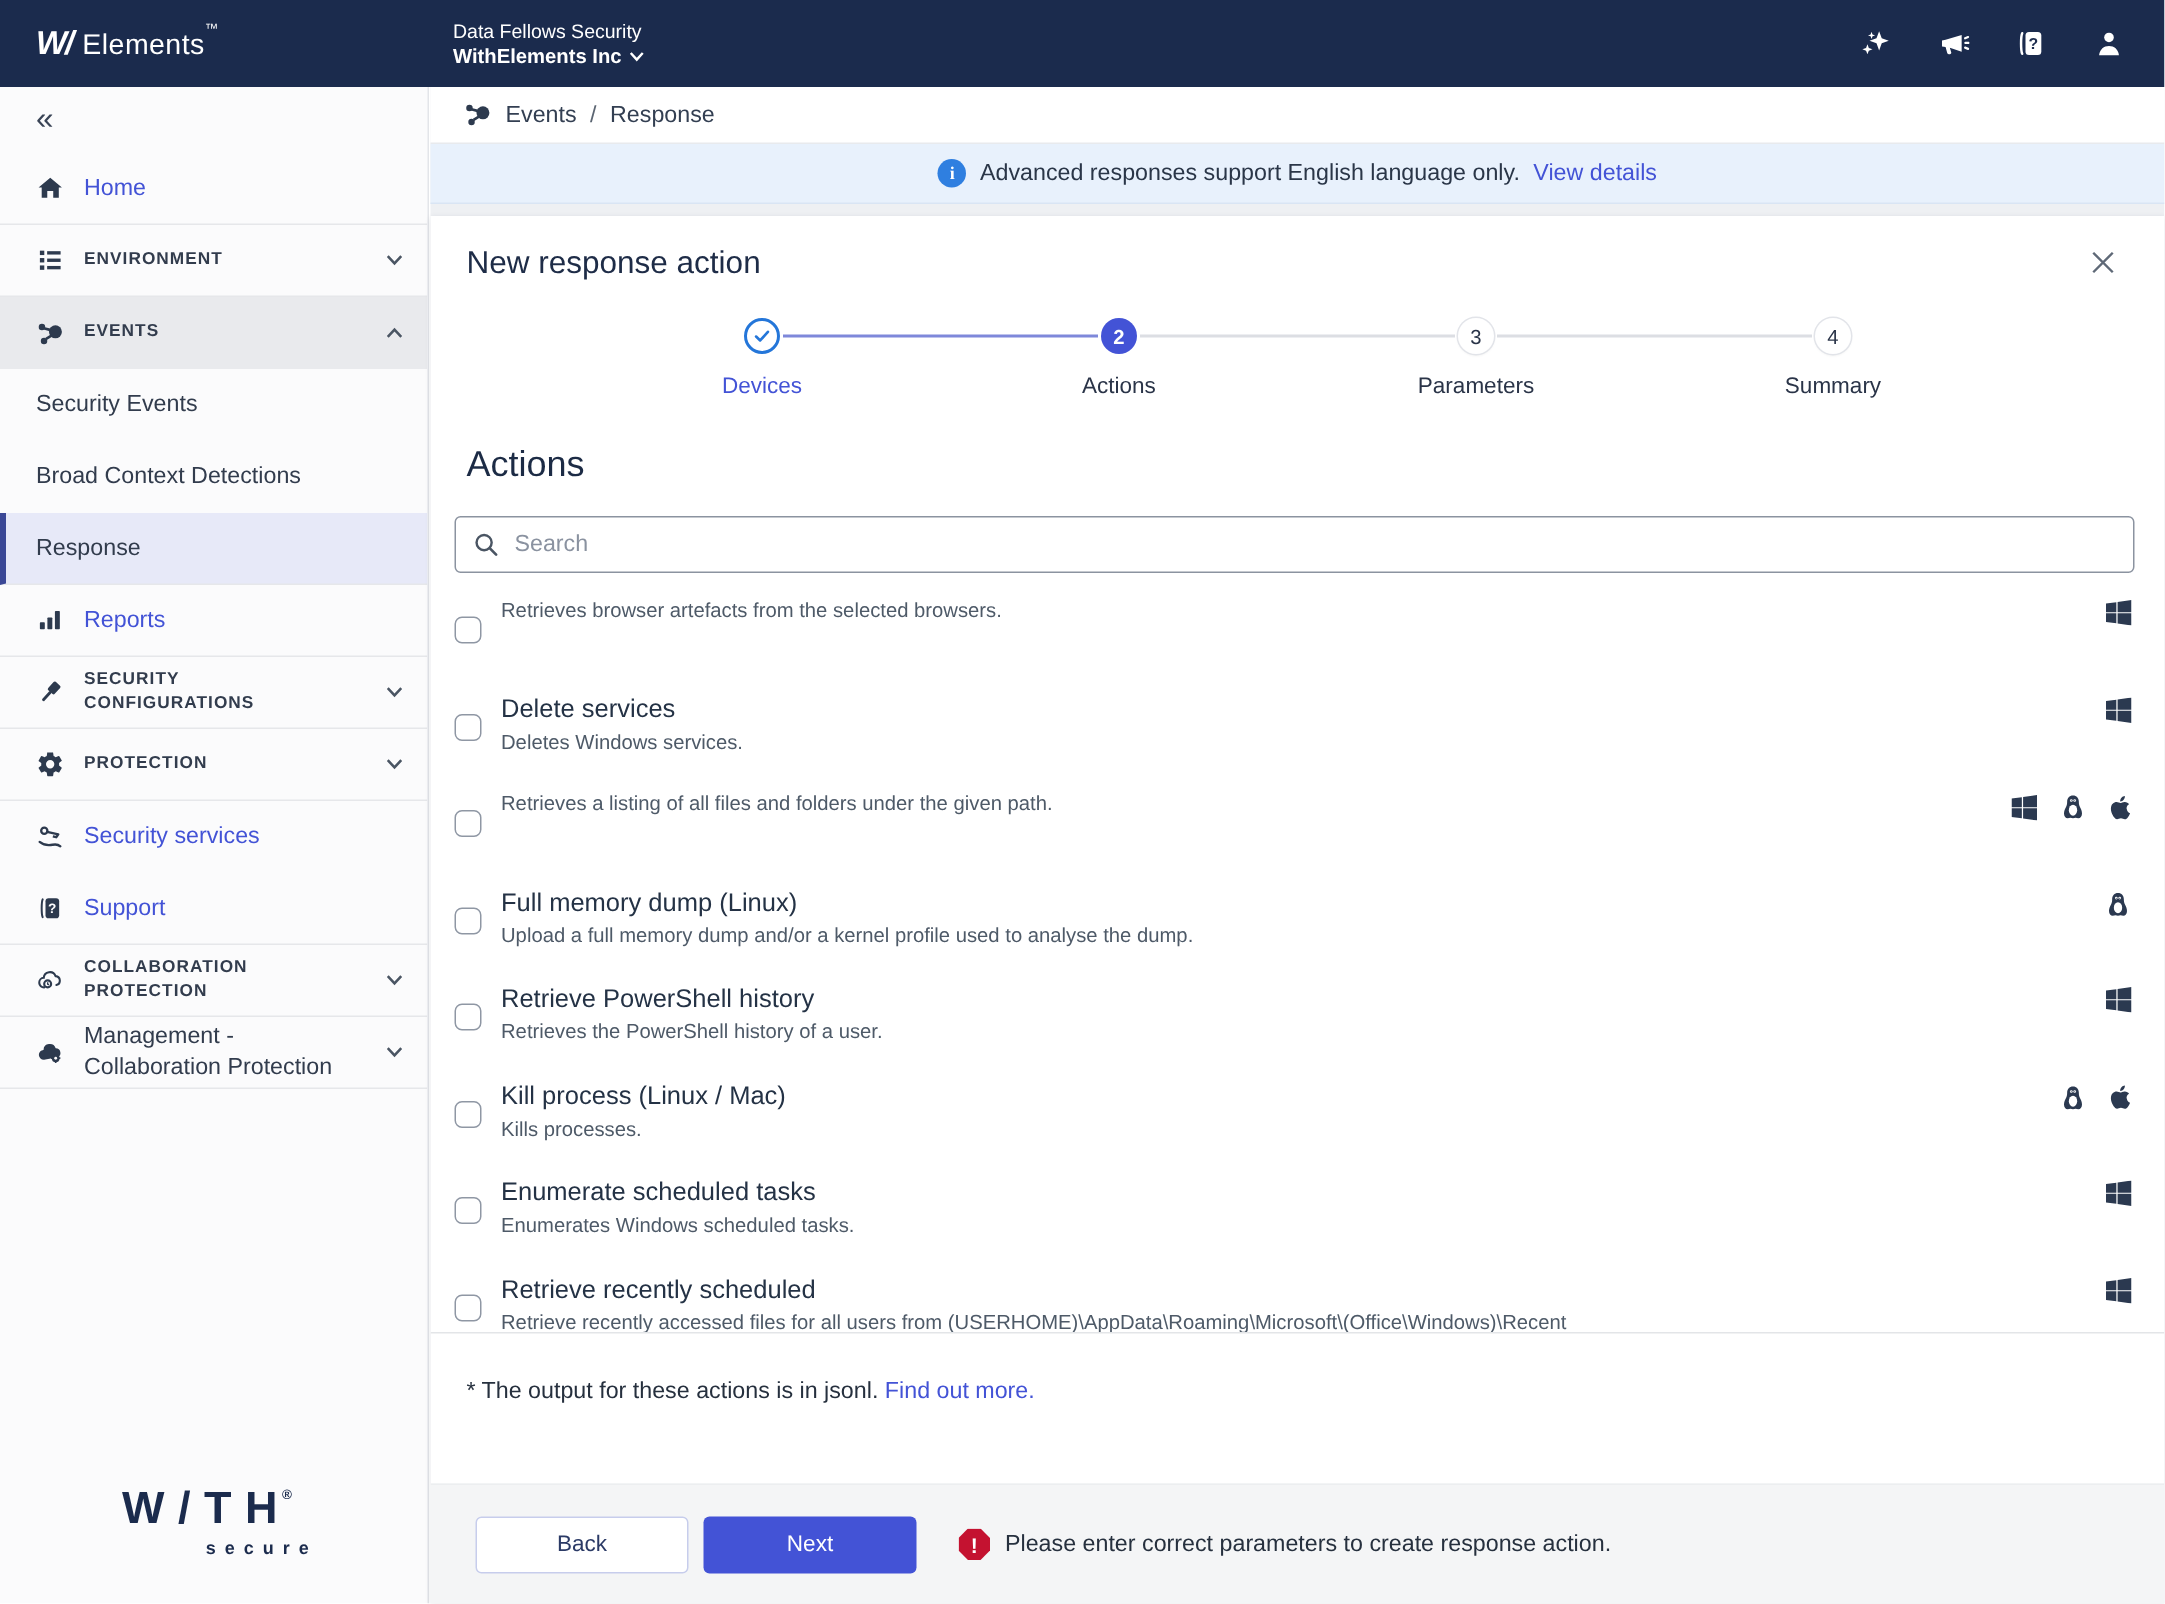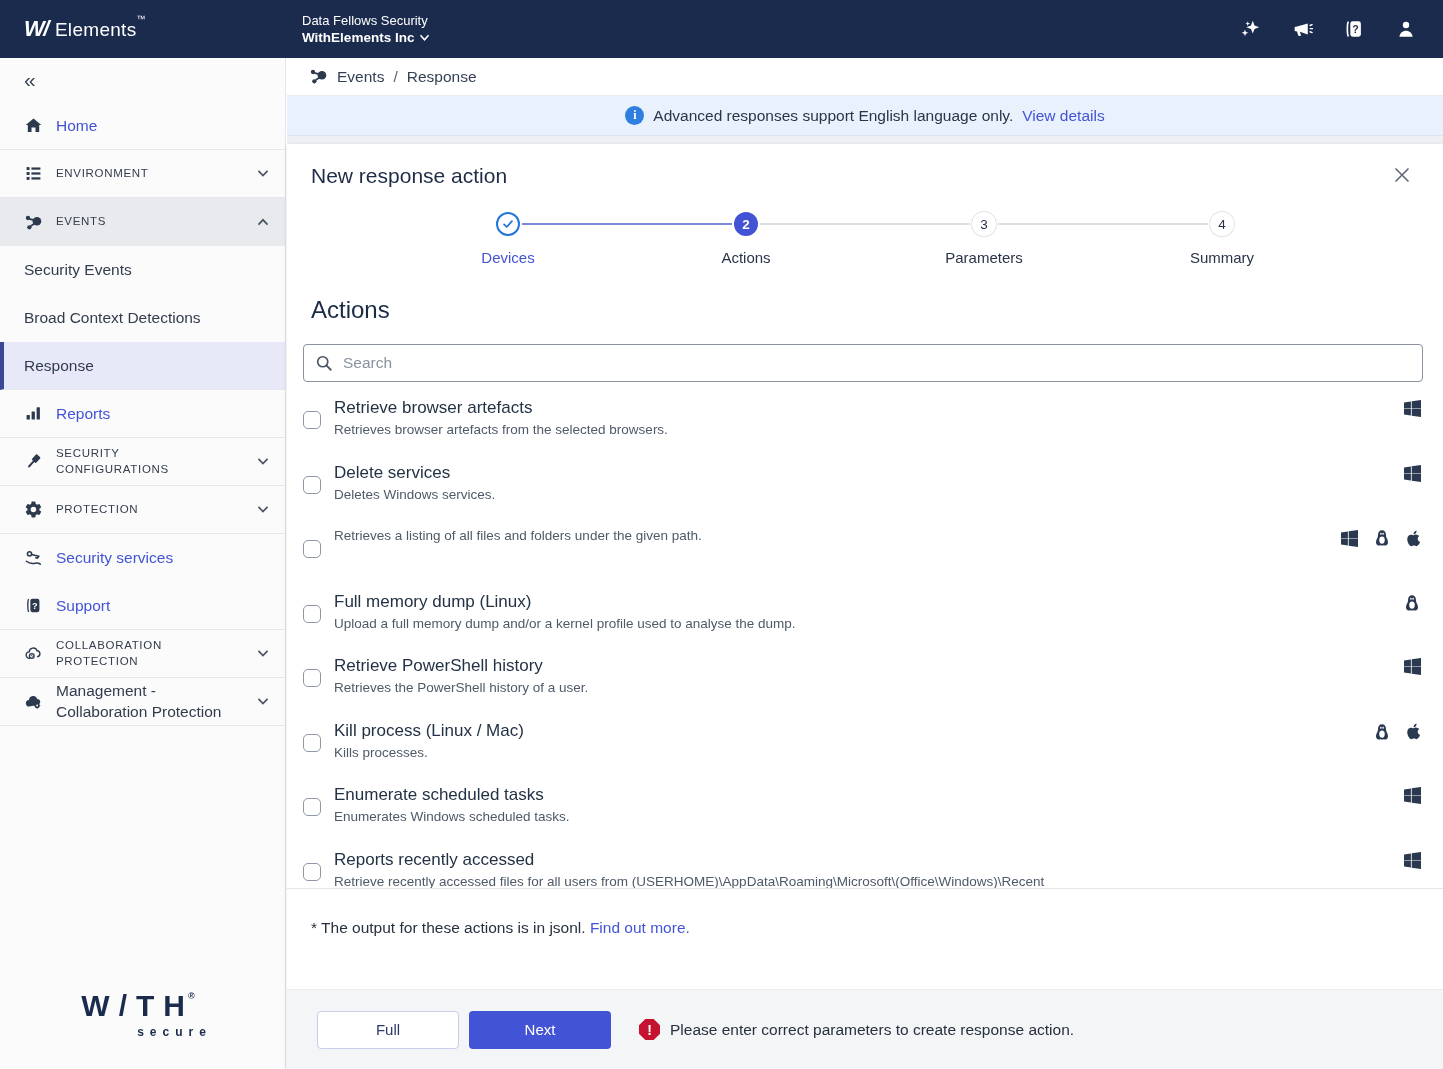--- a/index.html
+++ b/index.html
@@ -28,21 +28,21 @@
   .sidebar { position:absolute; top:58px; left:0; width:286px; bottom:0;
     background:#fbfbfc; border-right:1px solid #e3e5e9; display:flex; flex-direction:column;}
   .collapse-row { height:44px; display:flex; align-items:center; padding-left:24px;
     font-size:21px; color:#3a4456; cursor:pointer;}
   .nav { flex:1; overflow:hidden; }
   .nav-item { display:flex; align-items:center; padding:0 16px 0 24px; min-height:48px;
     color:#323c4d; font-size:15.5px; gap:13px; cursor:pointer; position:relative;}
   .nav-item.divider-after { border-bottom:1px solid #e6e7ea; }
   .nav-item .nicon { width:19px; height:19px; flex:0 0 19px; color:#2d3a4e; }
   .nav-item .chev { margin-left:auto; color:#4a5563; flex:0 0 12px;}
-  .nav-item.section .lbl { font-size:11.5px; font-weight:400; letter-spacing:.06em; line-height:1.35; max-width:170px;}
+  .nav-item.section .lbl { font-size:11.5px; font-weight:700; letter-spacing:.06em; line-height:1.35; max-width:170px;}
   .nav-item.section-plain .lbl { font-size:15.5px; font-weight:400; line-height:1.35; max-width:180px;}
   .nav-item.highlighted { background:#e9eaed; }
   .nav-item.subitem { padding-left:24px; }
   .nav-item.selected { background:#e7e9f8; border-left:4px solid #3a4796; padding-left:20px;}
   .sidebar-logo { padding:16px 0 30px; display:flex; flex-direction:column; align-items:center; color:#1b2b4d;}
   .ws-line1 { font-size:30px; font-weight:700; letter-spacing:9px; display:flex; align-items:flex-start;}
   .ws-reg { font-size:9px; margin-top:2px; margin-left:-6px;}
   .ws-line2 { font-size:12px; font-weight:600; letter-spacing:6px; margin-top:2px; margin-left:64px;}
 
   
@@ -375,21 +375,20 @@
           <circle cx="8.6" cy="8.6" r="5.6" stroke="currentColor" stroke-width="1.8" fill="none"></circle>
           <path d="M12.9 12.9 L17.5 17.5" stroke="currentColor" stroke-width="2" stroke-linecap="round"></path>
         </svg>
       <input type="text" placeholder="Search" style="">
     </div>
 
     <div class="action-list" id="action-list">
         <div class="action-row">
           <span class="cbx"></span>
           <div class="a-text">
-            <div class="a-title">Retrieve browser artefacts</div>
             <div class="a-desc">Retrieves browser artefacts from the selected browsers.</div>
           </div>
           <div class="a-os">
             <span>
               <svg width="17" height="17" viewBox="0 0 88 88" fill="currentColor">
                 <path d="M0 12.5 L35.7 7.6 35.7 42.1 0 42.1 Z M40 6.9 L88 0 88 42.1 40 42.1 Z M0 45.9 L35.7 45.9 35.7 80.4 0 75.5 Z M40 45.9 L88 45.9 88 88 40 81.1 Z"></path>
               </svg>
             </span>
           </div>
         </div>
@@ -505,40 +504,40 @@
             <span>
               <svg width="17" height="17" viewBox="0 0 88 88" fill="currentColor">
                 <path d="M0 12.5 L35.7 7.6 35.7 42.1 0 42.1 Z M40 6.9 L88 0 88 42.1 40 42.1 Z M0 45.9 L35.7 45.9 35.7 80.4 0 75.5 Z M40 45.9 L88 45.9 88 88 40 81.1 Z"></path>
               </svg>
             </span>
           </div>
         </div>
         <div class="action-row">
           <span class="cbx"></span>
           <div class="a-text">
-            <div class="a-title">Reports recently accessed</div>
+            <div class="a-title">Retrieve recently scheduled</div>
             <div class="a-desc">Retrieve recently accessed files for all users from (USERHOME)\AppData\Roaming\Microsoft\(Office\Windows)\Recent</div>
           </div>
           <div class="a-os">
             <span>
               <svg width="17" height="17" viewBox="0 0 88 88" fill="currentColor">
                 <path d="M0 12.5 L35.7 7.6 35.7 42.1 0 42.1 Z M40 6.9 L88 0 88 42.1 40 42.1 Z M0 45.9 L35.7 45.9 35.7 80.4 0 75.5 Z M40 45.9 L88 45.9 88 88 40 81.1 Z"></path>
               </svg>
             </span>
           </div>
         </div>
       </div>
 
     <div class="list-divider"></div>
 
     <p class="footnote">
       <span>* The output for these actions is in jsonl.</span>
       <a class="link">Find out more.</a>
     </p>
 
     <div class="footer-bar">
-      <button class="btn btn-back">Full</button>
+      <button class="btn btn-back">Back</button>
       <button class="btn btn-next">Next</button>
       <span class="err-ico">!</span>
       <span class="err-msg">Please enter correct parameters to create response action.</span>
     </div>
   </section>
 </main>
 
 </body></html>

